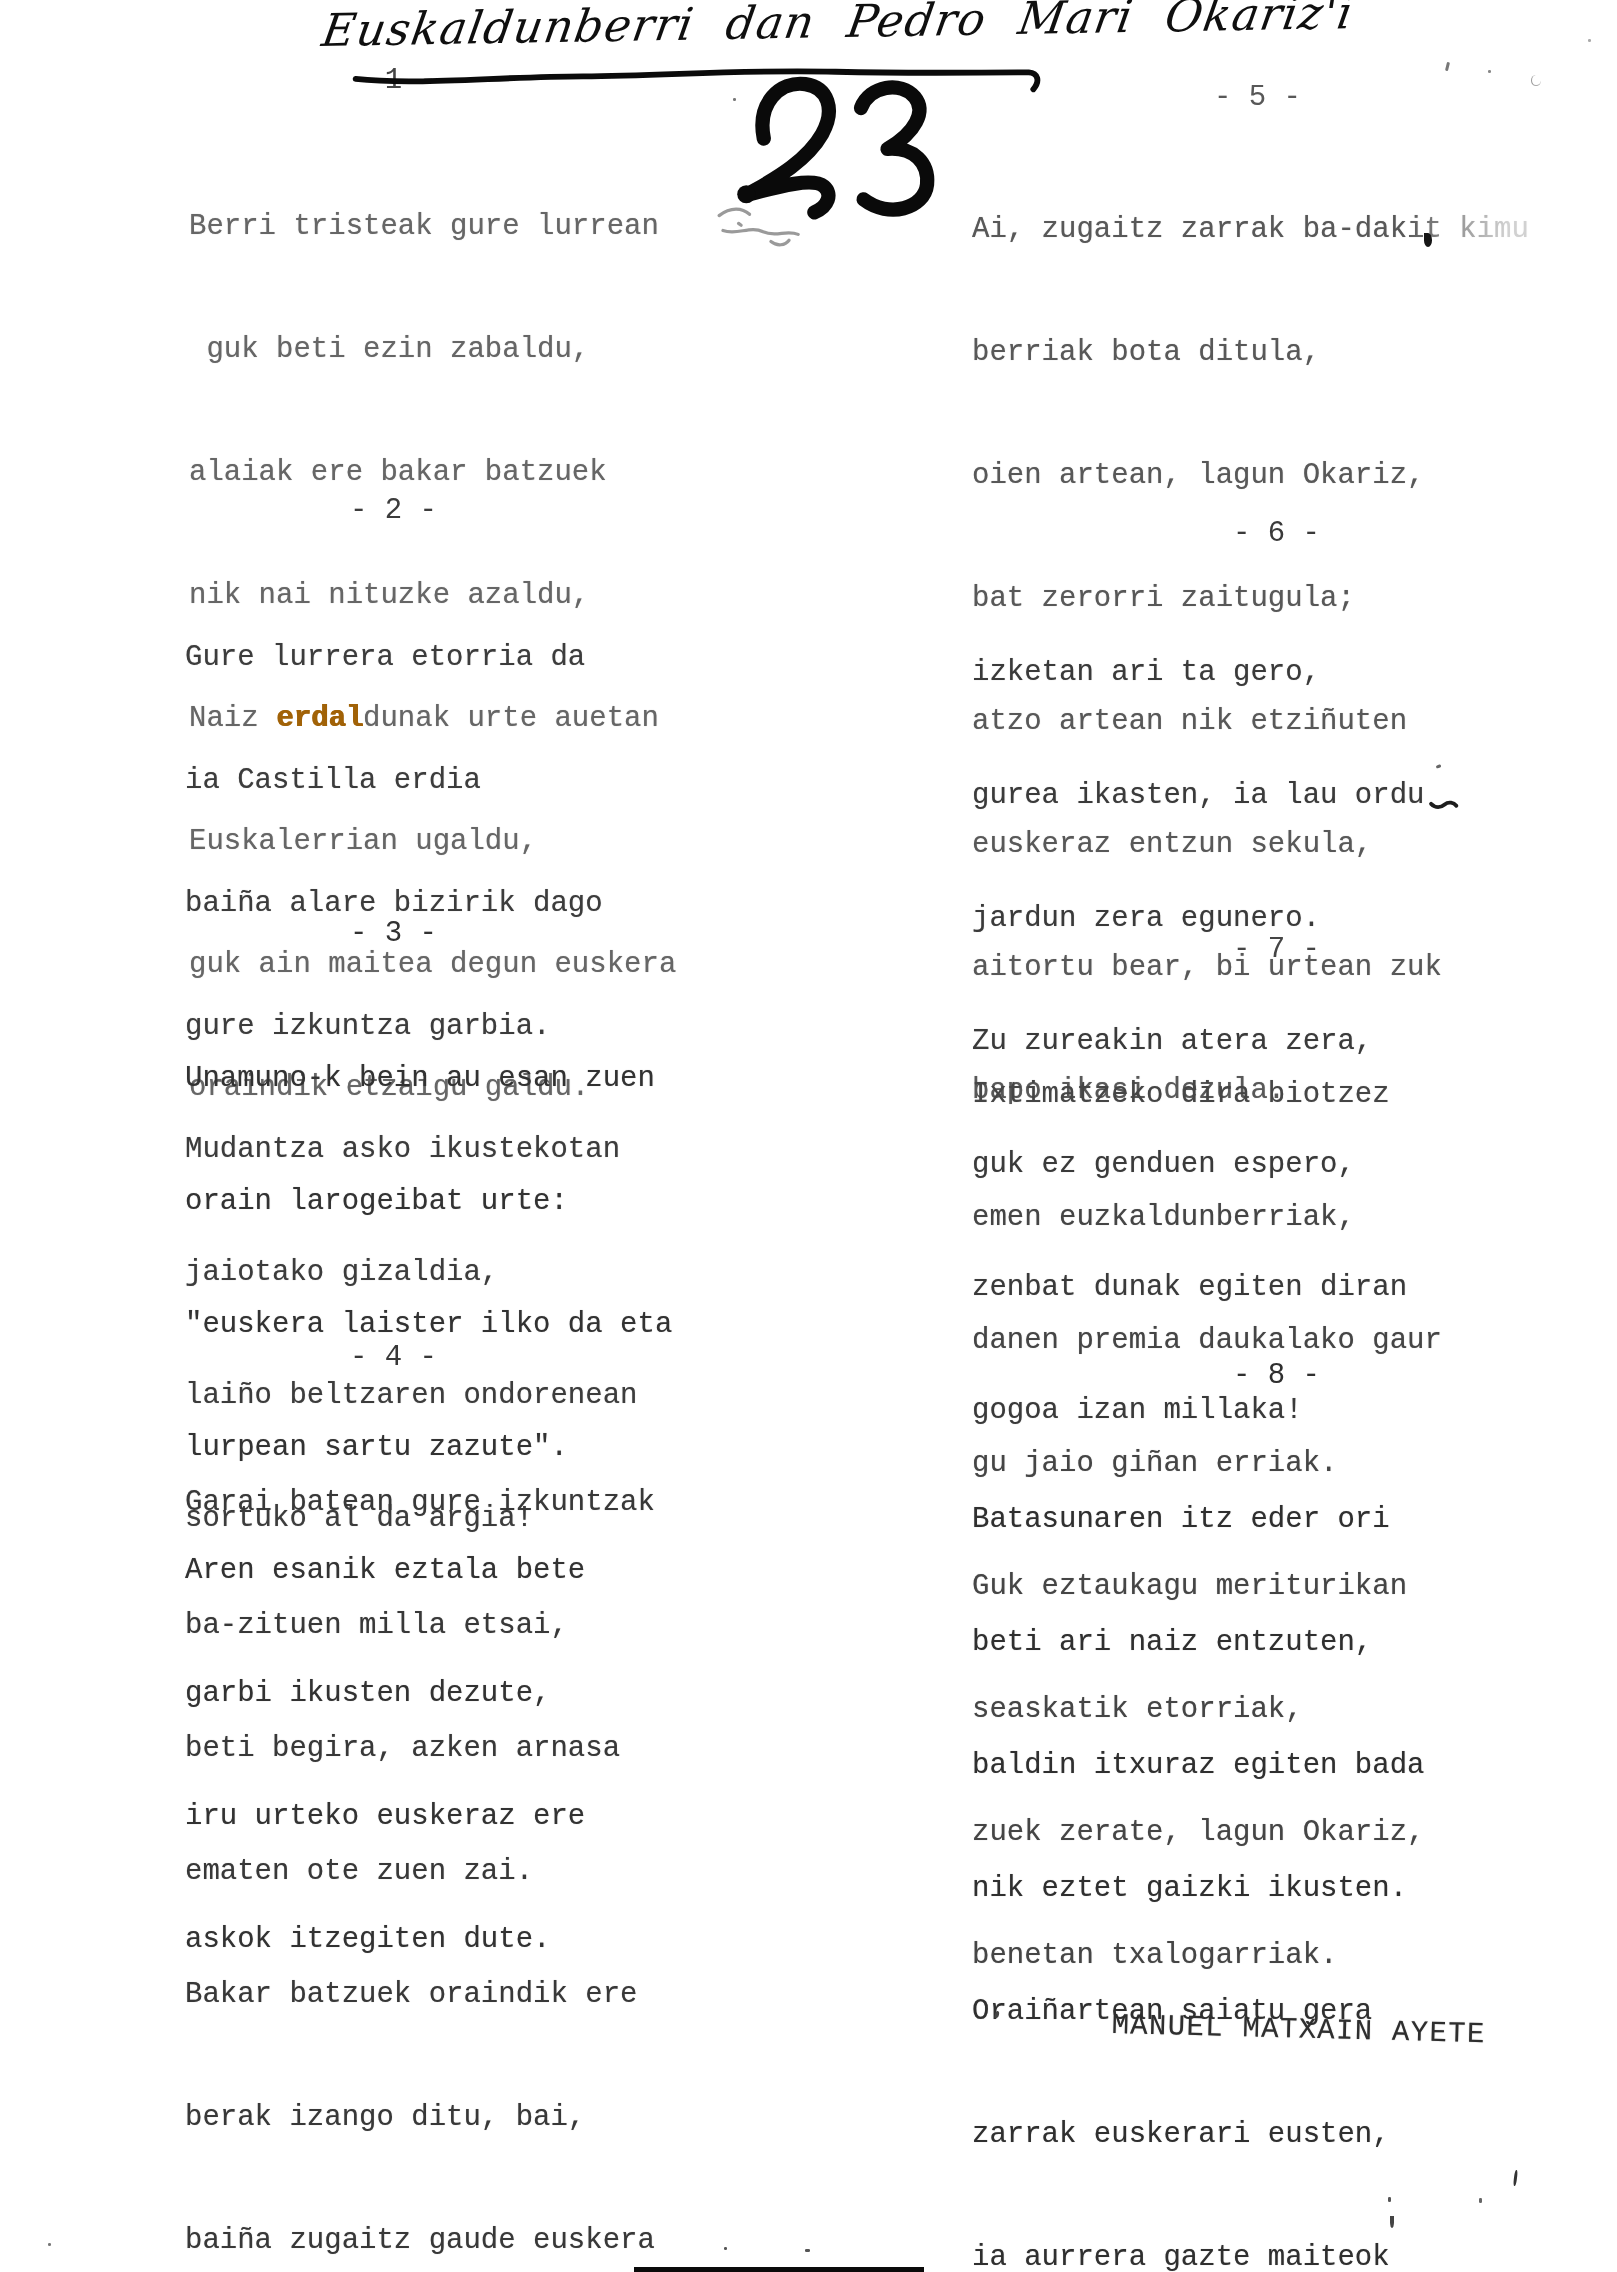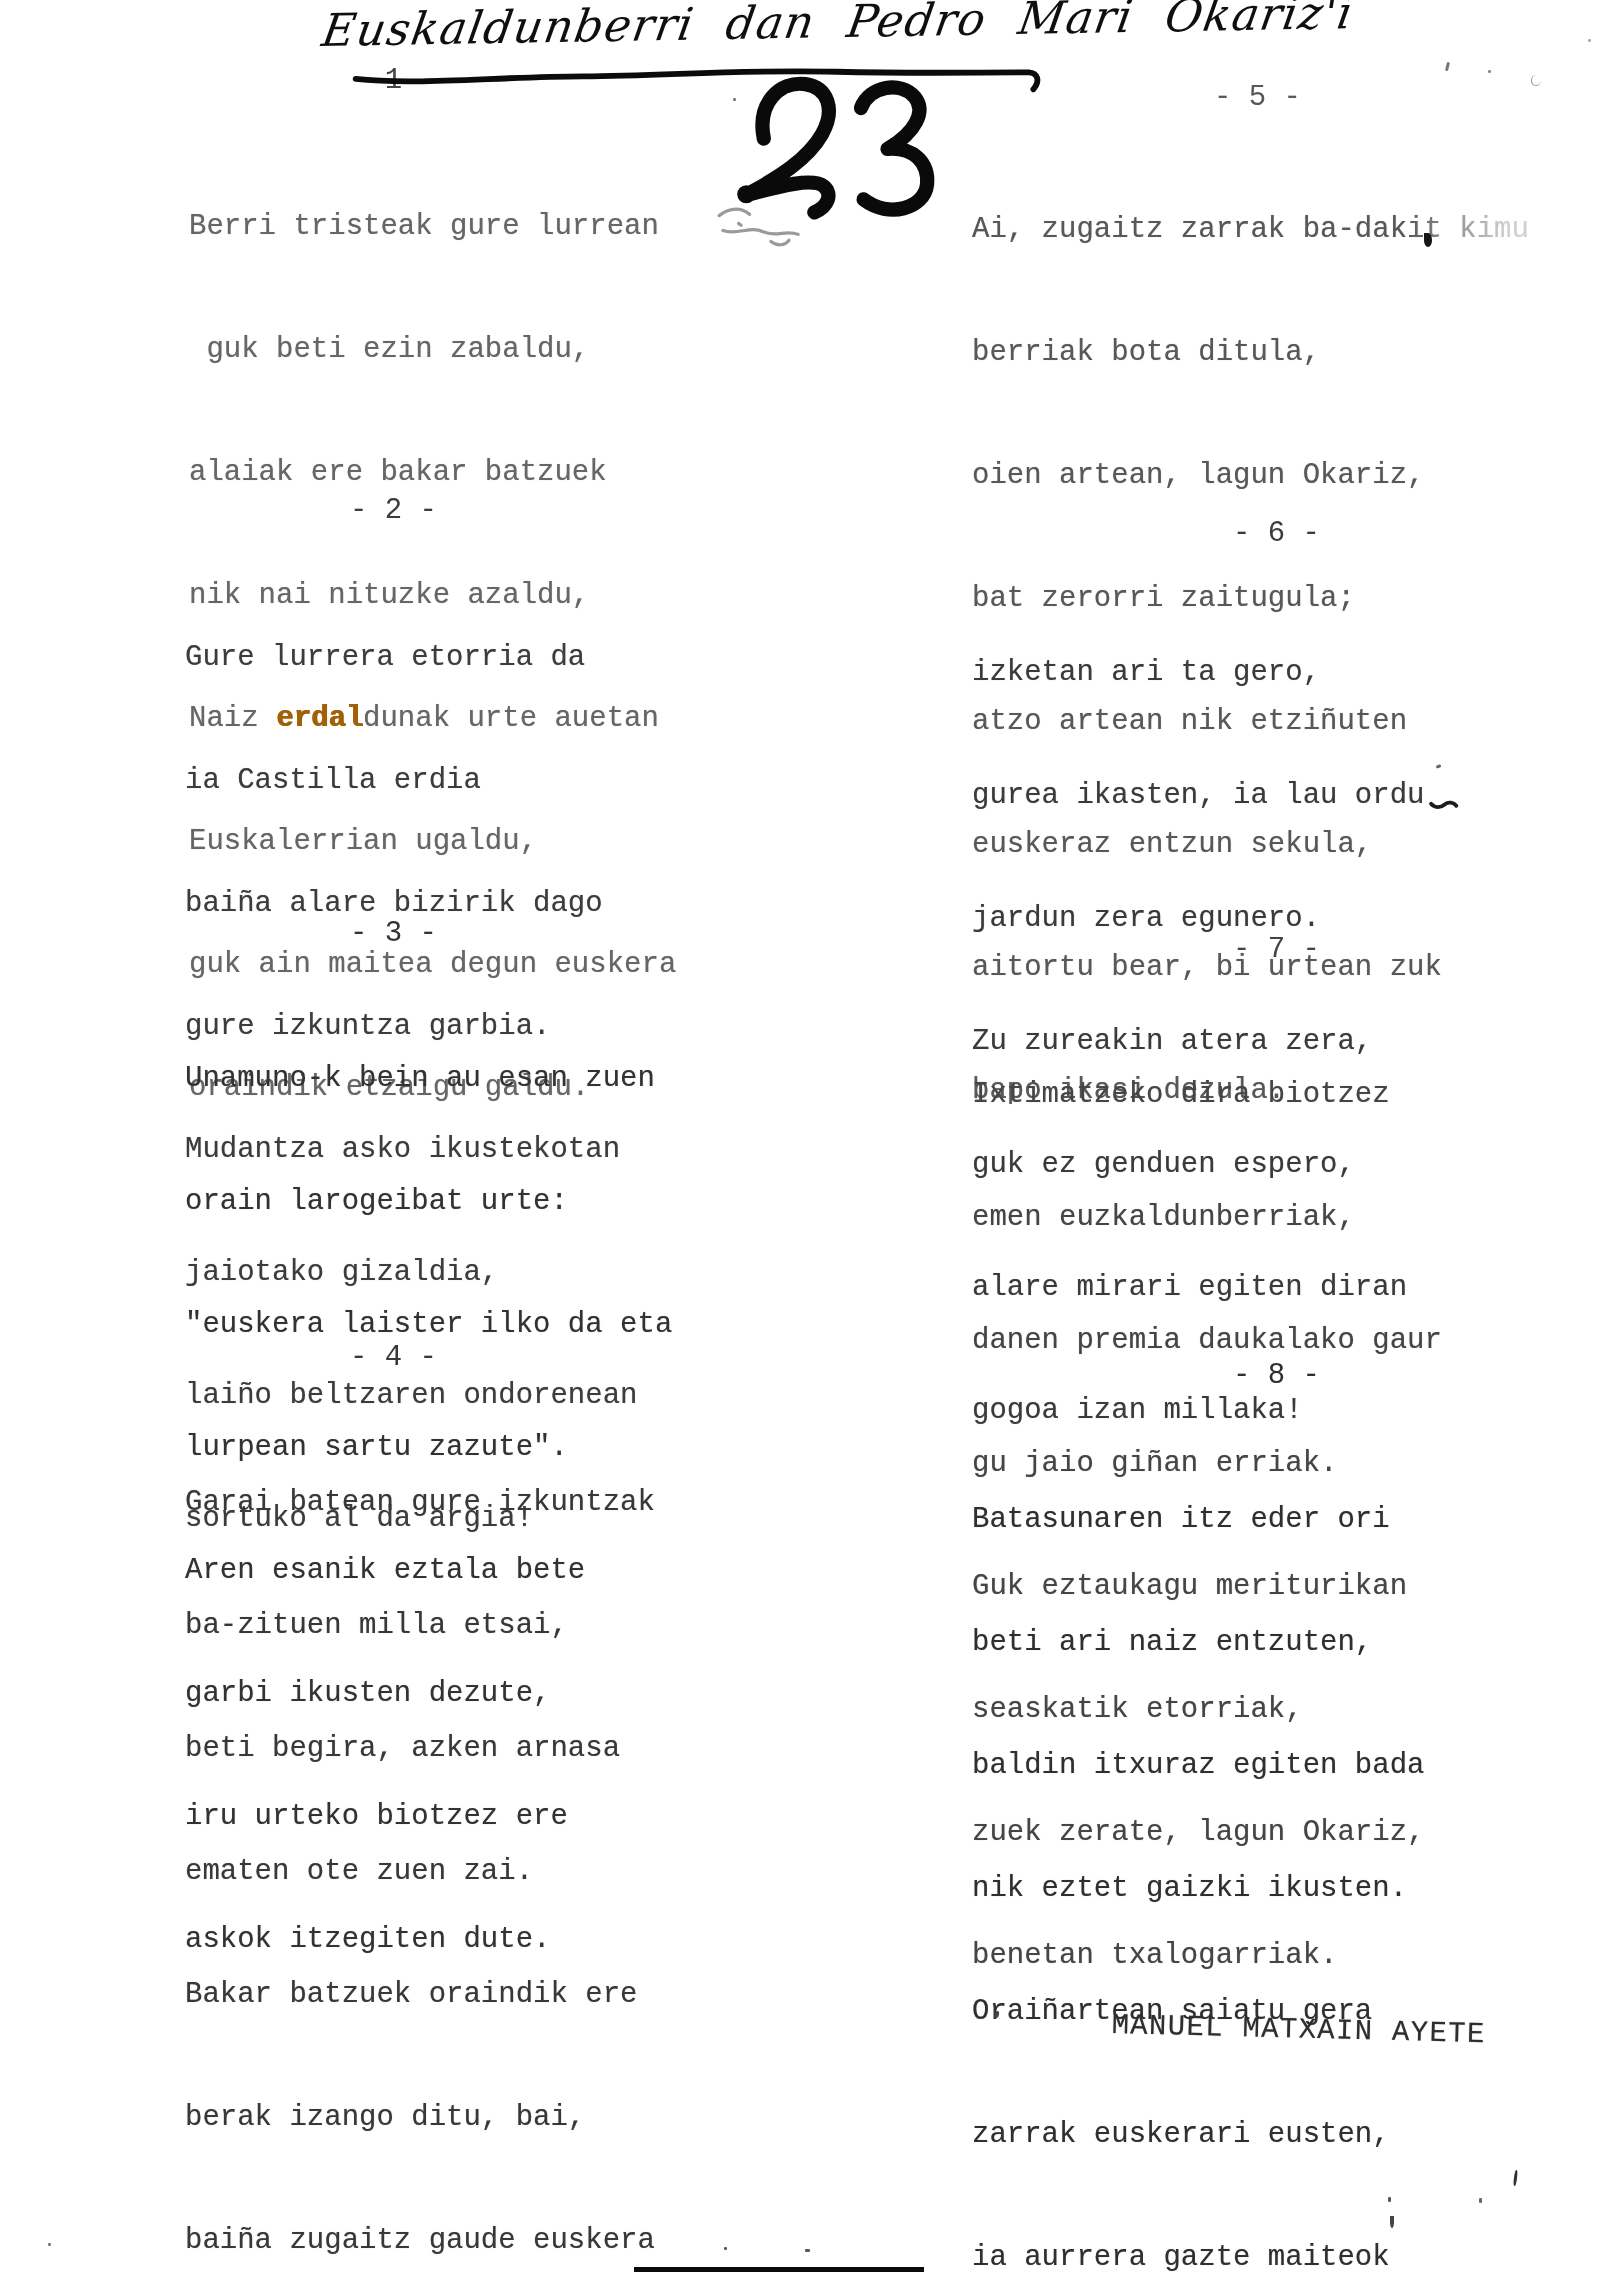--- a/index.html
+++ b/index.html
@@ -121,21 +121,21 @@
   </div>
 
   <div class="marker ink-3" style="left:350px;top:918px;">- 3 -</div>
   <div class="type ink-3" style="left:185px;top:976px;">
     <div class="tline">Unamuno-k bein au esan zuen</div>
     <div class="tline">orain larogeibat urte:</div>
     <div class="tline">"euskera laister ilko da eta</div>
     <div class="tline">lurpean sartu zazute".</div>
     <div class="tline">Aren esanik eztala bete</div>
     <div class="tline">garbi ikusten dezute,</div>
-    <div class="tline">iru urteko biotzez ere</div>
+    <div class="tline">iru urteko euskeraz ere</div>
     <div class="tline">askok itzegiten dute.</div>
   </div>
 
   <div class="marker ink-4" style="left:350px;top:1342px;">- 4 -</div>
   <div class="type ink-4" style="left:185px;top:1400px;">
     <div class="tline">Garai batean gure izkuntzak</div>
     <div class="tline">ba-zituen milla etsai,</div>
     <div class="tline">beti begira, azken arnasa</div>
     <div class="tline">ematen ote zuen zai.</div>
     <div class="tline">Bakar batzuek oraindik ere</div>
@@ -155,21 +155,21 @@
     <div class="tline">bapo ikasi dezula.</div>
   </div>
 
   <div class="marker ink-6" style="left:1233px;top:518px;">- 6 -</div>
   <div class="type ink-6" style="left:972px;top:570px;">
     <div class="tline">izketan ari ta gero,</div>
     <div class="tline">gurea ikasten, ia lau ordu</div>
     <div class="tline">jardun zera egunero.</div>
     <div class="tline">Zu zureakin atera zera,</div>
     <div class="tline">guk ez genduen espero,</div>
-    <div class="tline">alare mirari egiten diran</div>
+    <div class="tline">zenbat dunak egiten diran</div>
     <div class="tline">gogoa izan millaka!</div>
   </div>
 
   <div class="marker ink-7" style="left:1233px;top:934px;">- 7 -</div>
   <div class="type ink-7" style="left:972px;top:992px;">
     <div class="tline">Ixtimatzeko dira biotzez</div>
     <div class="tline">emen euzkaldunberriak,</div>
     <div class="tline">danen premia daukalako gaur</div>
     <div class="tline">gu jaio giñan erriak.</div>
     <div class="tline">Guk eztaukagu meriturikan</div>

